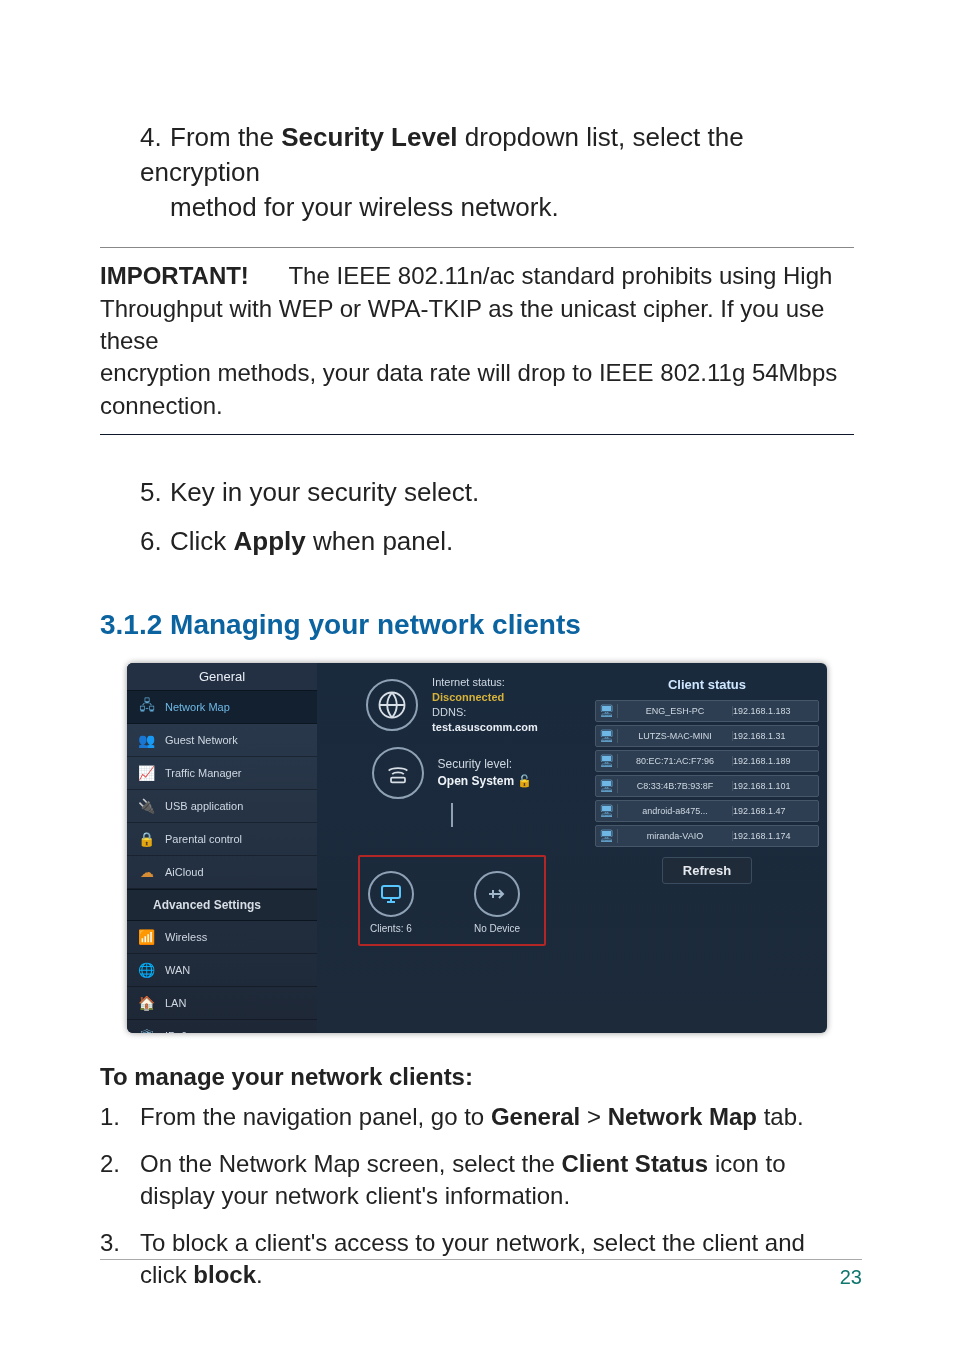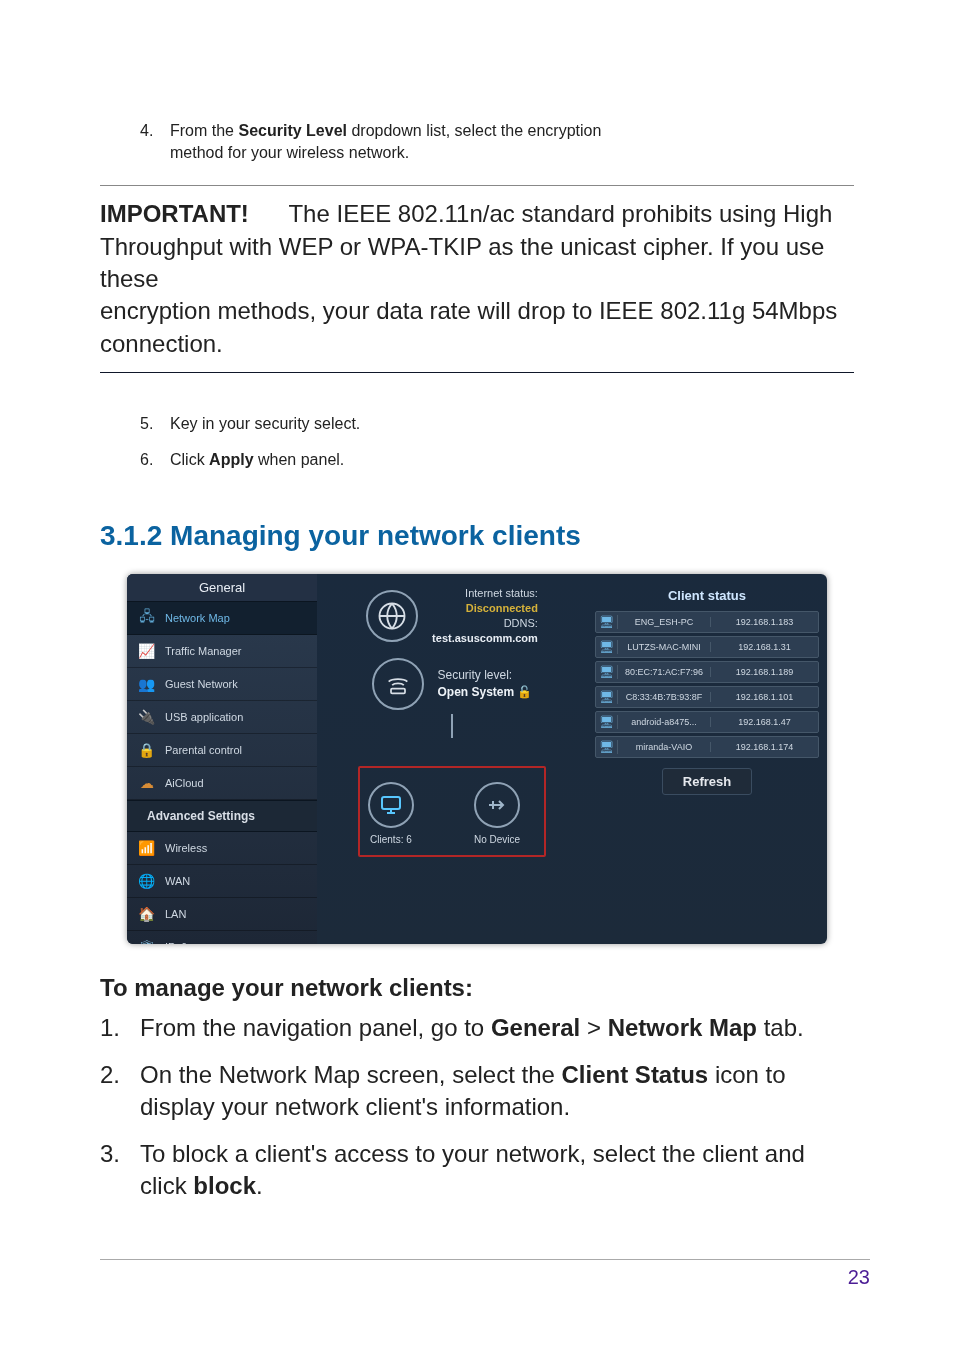--- a/index.html
+++ b/index.html
@@ -5,21 +5,21 @@
   * { box-sizing: border-box; margin: 0; padding: 0; }
   html, body { width: 954px; height: 1349px; }
   body {
     font-family: "Segoe UI", Arial, sans-serif;
     background: #fff;
     color: #222;
     padding: 120px 100px 50px 100px;
     position: relative;
   }
   .instr-list { list-style: none; margin-left: 40px; }
-  .instr-list li { font-size: 16px; line-height: 1.35; margin-bottom: 6px; }
+  .instr-list li { font-size: 26px; line-height: 1.35; margin-bottom: 6px; }
   .instr-list .num { display: inline-block; width: 30px; }
   .instr-list .hang { margin-left: 30px; }
   .important-box {
     border-top: 1px solid #888;
     border-bottom: 1px solid #0f172a;
     margin: 22px 0 40px 0;
     padding: 12px 0;
     font-size: 24px;
     line-height: 1.35;
   }
@@ -61,21 +61,21 @@
     align-items: center;
     gap: 10px;
     padding: 8px 12px;
     border-bottom: 1px solid rgba(0,0,0,.3);
   }
   .rside .item.sel { background: #12202f; color: #6fb8e6; }
   .rside .adv {
     font-size: 12px;
     font-weight: 700;
     color: #d8dee6;
-    padding: 8px 20px;
+    padding: 8px 26px;
     background: #1c2836;
     border-top: 1px solid #0b1520;
     border-bottom: 1px solid #0b1520;
   }
   .ico {
     width: 16px; height: 16px; display: inline-flex;
     align-items: center; justify-content: center;
     font-size: 14px;
   }
   .ico.map::before { content: "\1F5A7"; color:#5fa8d3; }
@@ -91,21 +91,21 @@
   
   .rcenter {
     flex: 1;
     padding: 12px;
     display: flex;
     flex-direction: column;
     align-items: center;
     gap: 12px;
   }
   .block-int {
-    display:flex; align-items:center; gap:14px;text-align:right;
+    display:flex; align-items:center; gap:14px;
   }
   .globe {
     width:52px;height:52px;border-radius:50%;
     border:2px solid #8fa2b5;
     display:flex;align-items:center;justify-content:center;
     color:#d7dee6;font-size:28px;
   }
   .int-txt { color:#cfd8e2; font-size:11px; line-height:1.35;}
   .int-txt .disc { color:#d6b23a; font-weight:700; }
   .int-txt .ddns { color:#e9eef5; font-weight:700; }
@@ -152,42 +152,42 @@
     background:#2d3e52;border:1px solid #455769;
     border-radius:2px;margin-bottom:3px;
     font-size:9px;color:#cfd8e2;height:22px;
   }
   .client-row .cic {
     width:22px;text-align:center;color:#6fb8e6;font-size:12px;
     border-right:1px solid #455769;
   }
   .client-row .cname { flex:1; text-align:center; padding:0 2px; overflow:hidden;}
   .client-row .cip {
-    width:108px;text-align:center;border-left:1px solid #455769;
+    width:86px;text-align:left;border-left:1px solid #455769;
   }
   .refresh {
     display:block;margin:10px auto 0 auto;
     background:#1f2b39;color:#e6e9ee;border:1px solid #3a4c60;
     font-size:13px;font-weight:700;padding:5px 20px;border-radius:3px;
   }
   .subhead {
     font-weight:700;font-size:24px;margin:22px 0 10px 0;
   }
   .steps2 { list-style:none; margin-left:0; }
   .steps2 li {
     font-size:24px;line-height:1.35;margin-bottom:14px;
     padding-left:40px;position:relative;
   }
   .steps2 li .n {
     position:absolute;left:0;top:0;
   }
   .footer-line {
-    position:absolute;left:100px;right:84px;bottom:60px;
+    position:absolute;left:100px;right:92px;bottom:60px;
     border-top:1px solid #aaa;text-align:right;padding-top:6px;
-    font-size:20px;color:#4c1d95;
+    font-size:20px;color:#0f766e;
   }
   b { font-weight:700; }
 </style>
 </head>
 <body>
 
 <ul class="instr-list">
   <li>
     <span class="num">4.</span><span>From the </span><b>Security Level</b><span> dropdown list, select the encryption</span>
     <div class="hang">method for your wireless network.</div>
@@ -214,26 +214,26 @@
 
 <div class="screenshot">
 
   <div class="rside">
     <div class="hdr">General</div>
     <div class="item sel">
       <span class="ico map"></span>
       <span>Network Map</span>
     </div>
     <div class="item">
+      <span class="ico guest"></span>
+      <span>Guest Network</span>
+    </div>
+    <div class="item">
       <span class="ico traffic"></span>
       <span>Traffic Manager</span>
-    </div>
-    <div class="item">
-      <span class="ico guest"></span>
-      <span>Guest Network</span>
     </div>
     <div class="item">
       <span class="ico usb"></span>
       <span>USB application</span>
     </div>
     <div class="item">
       <span class="ico parent"></span>
       <span>Parental control</span>
     </div>
     <div class="item">

